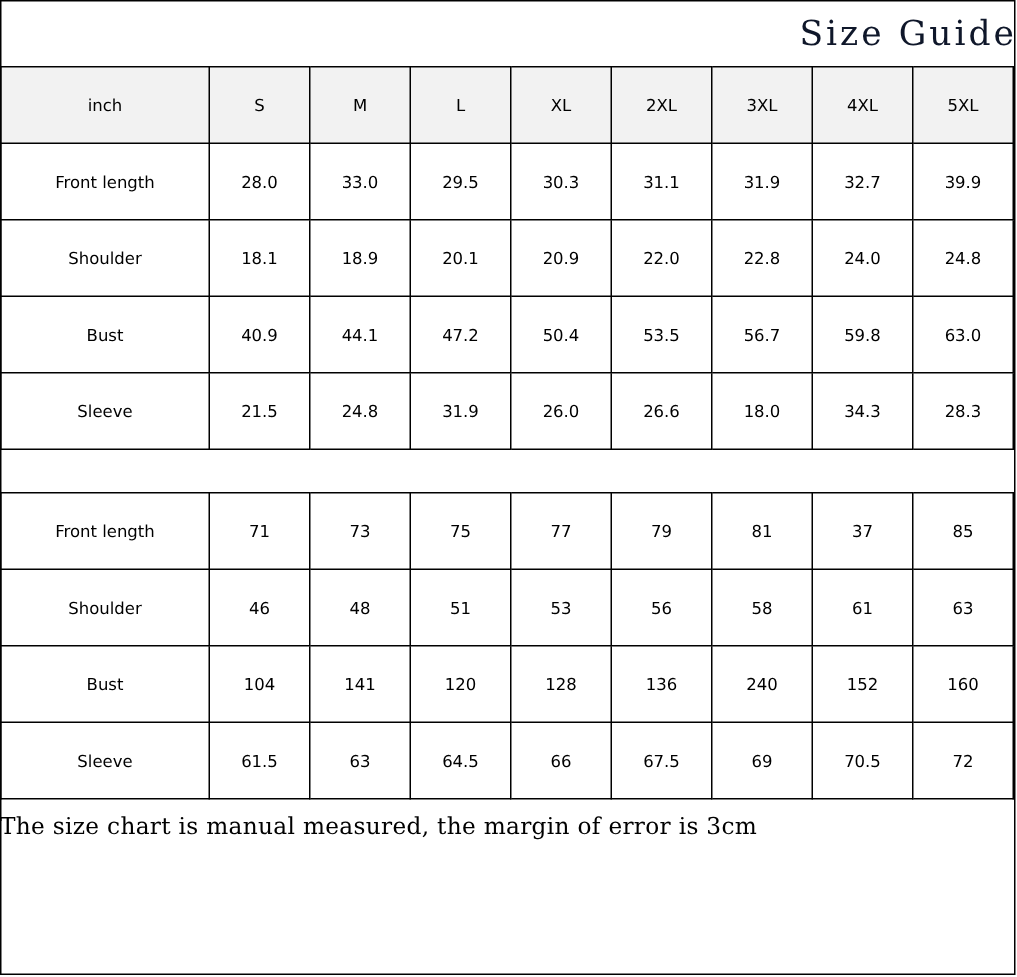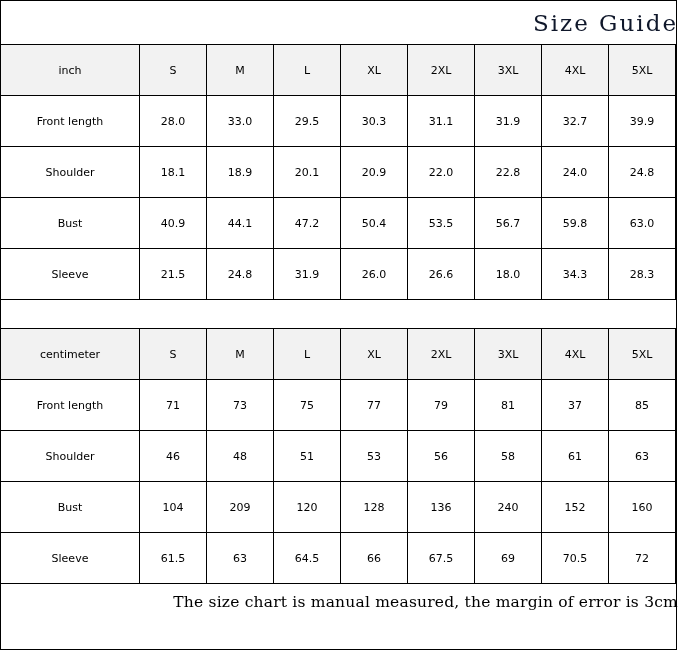--- a/index.html
+++ b/index.html
@@ -56,21 +56,21 @@
     width: 66px;
   }
   .spacer {
     height: 28px;
     background: #ffffff;
     width: 678px;
   }
   .footnote {
     font-family: "DejaVu Serif", serif;
     font-size: 15.5px;
-    text-align: right;
+    text-align: left;
     padding-top: 9px;
     letter-spacing: 0.2px;
     white-space: nowrap;
   }
   .outer-border {
     position: absolute;
     left: 0;
     top: 0;
     width: 677px;
     height: 650px;
@@ -144,31 +144,20 @@
         <td class="size-cell">34.3</td>
         <td class="size-cell">28.3</td>
       </tr>
     </tbody>
   </table>
 
   <div class="spacer"></div>
 
   <table>
     <tbody>
-      <tr class="header-row">
-        <td class="row-label">centimeter</td>
-        <td class="size-cell">S</td>
-        <td class="size-cell">M</td>
-        <td class="size-cell">L</td>
-        <td class="size-cell">XL</td>
-        <td class="size-cell">2XL</td>
-        <td class="size-cell">3XL</td>
-        <td class="size-cell">4XL</td>
-        <td class="size-cell">5XL</td>
-      </tr>
       <tr>
         <td class="row-label">Front length</td>
         <td class="size-cell">71</td>
         <td class="size-cell">73</td>
         <td class="size-cell">75</td>
         <td class="size-cell">77</td>
         <td class="size-cell">79</td>
         <td class="size-cell">81</td>
         <td class="size-cell">37</td>
         <td class="size-cell">85</td>
@@ -180,21 +169,21 @@
         <td class="size-cell">51</td>
         <td class="size-cell">53</td>
         <td class="size-cell">56</td>
         <td class="size-cell">58</td>
         <td class="size-cell">61</td>
         <td class="size-cell">63</td>
       </tr>
       <tr>
         <td class="row-label">Bust</td>
         <td class="size-cell">104</td>
-        <td class="size-cell">209</td>
+        <td class="size-cell">141</td>
         <td class="size-cell">120</td>
         <td class="size-cell">128</td>
         <td class="size-cell">136</td>
         <td class="size-cell">240</td>
         <td class="size-cell">152</td>
         <td class="size-cell">160</td>
       </tr>
       <tr>
         <td class="row-label">Sleeve</td>
         <td class="size-cell">61.5</td>

